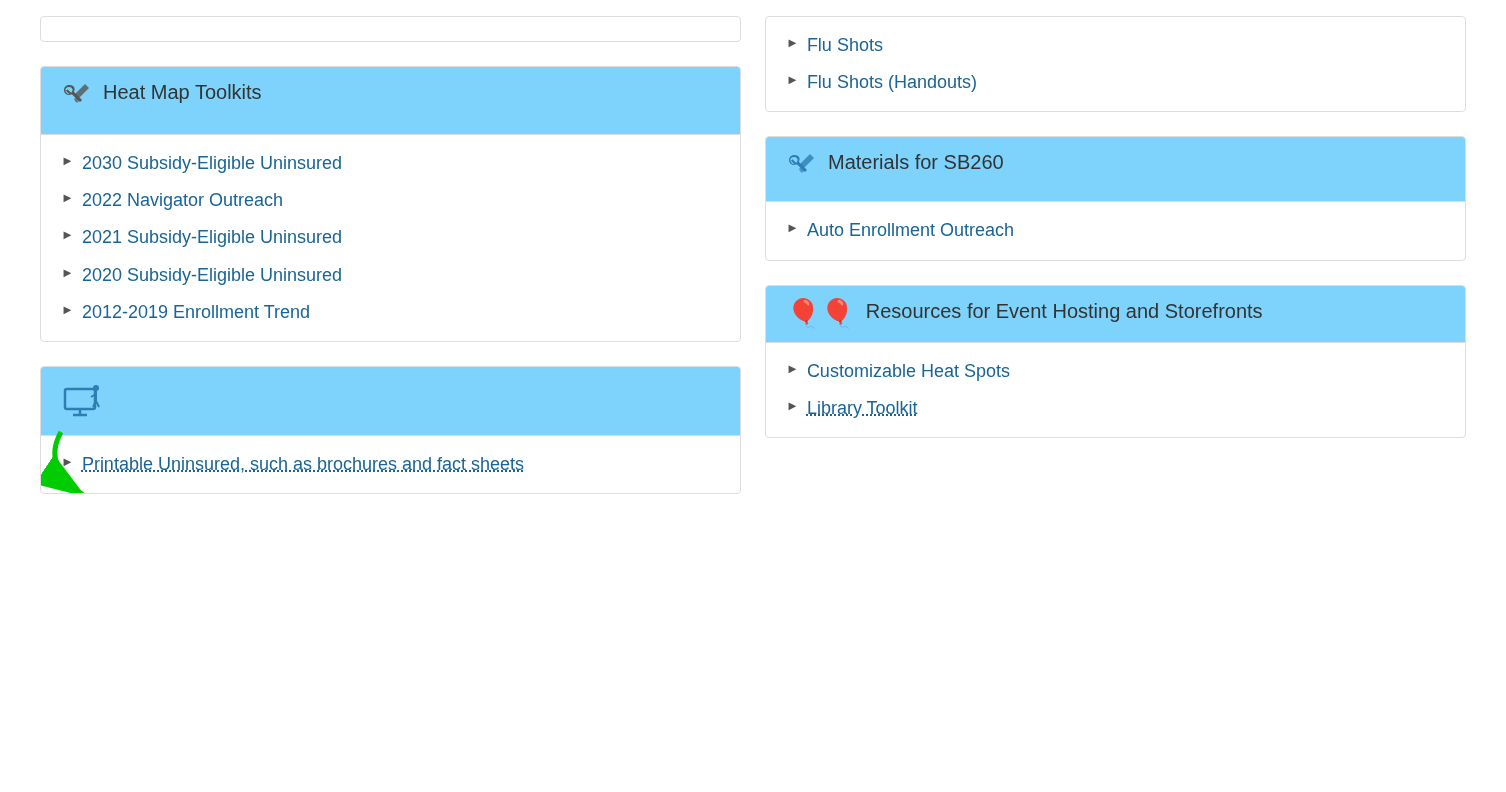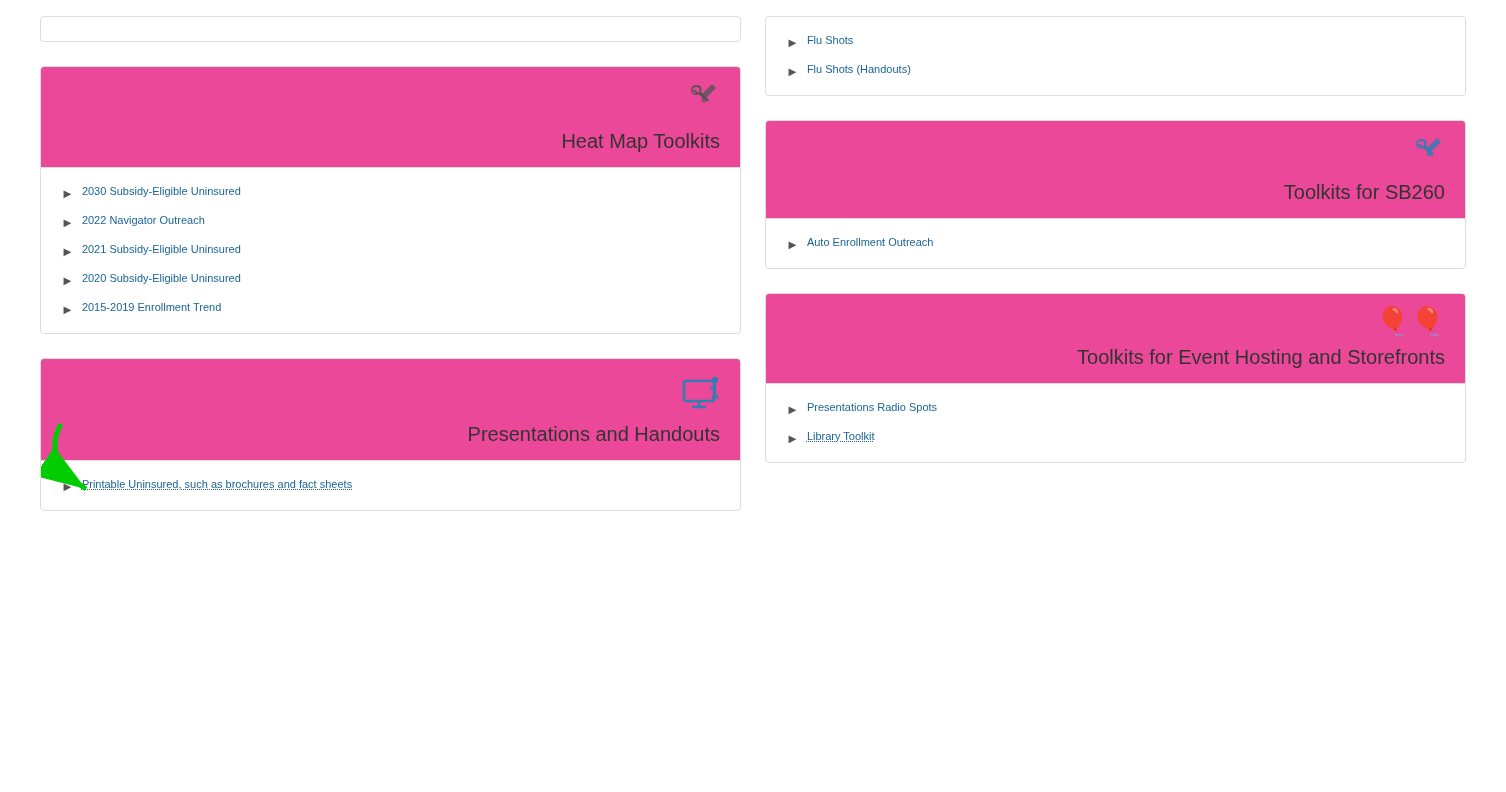--- a/index.html
+++ b/index.html
@@ -22,27 +22,26 @@
       flex-direction: column;
       gap: 24px;
     }
     .card {
       border: 1px solid #ddd;
       border-radius: 4px;
       overflow: hidden;
       background: #fff;
     }
     .card-header {
-      background: #ec4899;
+      background: #7dd3fc;
       padding: 14px 20px;
       display: flex;
-      align-items: flex-end;
+      align-items: flex-start;
       gap: 10px;
       border-bottom: 1px solid #ddd;
-      flex-direction: column;
     }
     .card-header-title {
       font-size: 20px;
       font-weight: normal;
       color: #333;
     }
     .card-body {
       padding: 16px 20px;
       display: flex;
       flex-direction: column;
@@ -55,21 +54,21 @@
     }
     .arrow {
       color: #555;
       font-size: 13px;
       margin-top: 2px;
       flex-shrink: 0;
     }
     .link-item a {
       color: #1a6496;
       text-decoration: none;
-      font-size: 11px;
+      font-size: 18px;
       line-height: 1.4;
     }
     
     .icon-tools {
       font-size: 26px;
       display: inline-block;
     }
     .icon-dark { color: #555; }
 
     
@@ -121,21 +120,21 @@
         <div class="link-item">
           <span class="arrow">►</span>
           <a href="#">2021 Subsidy-Eligible Uninsured</a>
         </div>
         <div class="link-item">
           <span class="arrow">►</span>
           <a href="#">2020 Subsidy-Eligible Uninsured</a>
         </div>
         <div class="link-item">
           <span class="arrow">►</span>
-          <a href="#">2015-2019 Enrollment Trend</a>
+          <a href="#">2012-2019 Enrollment Trend</a>
         </div>
       </div>
     </div>
 
     <div class="card" style="position:relative;">
 
       <div style="position:absolute; left:-10px; top:60px; z-index:10;">
         <svg width="90" height="80" viewBox="0 0 90 80">
           <defs>
             <marker id="arrowhead" markerWidth="10" markerHeight="7" refX="10" refY="3.5" orient="auto">
@@ -153,21 +152,20 @@
             <line x1="19" y1="28" x2="19" y2="34" stroke="#2e7db3" stroke-width="2.5"></line>
             <line x1="12" y1="34" x2="26" y2="34" stroke="#2e7db3" stroke-width="2.5"></line>
 
             <circle cx="35" cy="7" r="3" fill="#2e7db3"></circle>
             <line x1="35" y1="10" x2="35" y2="20" stroke="#2e7db3" stroke-width="2"></line>
             <line x1="35" y1="13" x2="30" y2="16" stroke="#2e7db3" stroke-width="2"></line>
             <line x1="35" y1="20" x2="32" y2="26" stroke="#2e7db3" stroke-width="2"></line>
             <line x1="35" y1="20" x2="38" y2="26" stroke="#2e7db3" stroke-width="2"></line>
           </svg>
         </span>
-        <span class="card-header-title">Presentations and Handouts</span>
       </div>
       <div class="card-body">
         <div class="link-item">
           <span class="arrow">►</span>
           <a href="#" style="text-decoration: underline dotted;">Printable Uninsured, such as brochures and fact sheets</a>
         </div>
       </div>
     </div>
 
   </div>
@@ -189,42 +187,42 @@
 
     <div class="card">
       <div class="card-header">
         <span>
           <svg width="32" height="32" viewBox="0 0 32 32" fill="none" xmlns="http://www.w3.org/2000/svg">
             <path d="M8 4 C5 4 3 6.5 3 9 C3 11.5 5 14 8 14 C9 14 10 13.7 10.8 13.2 L19 21 L21 19 L12.8 10.8 C13.3 10 13.6 9 13.6 8 C13.6 5.5 11.5 4 8 4 Z M8 6 C10 6 11.6 7.3 11.6 9 C11.6 9.8 11.3 10.5 10.8 11 L10 11.8 L6.5 8.3 L5 9.8 L8.5 13.3 L8 13.2 C6 13 4.4 11.2 4.4 9 C4.4 7 6 6 8 6 Z" fill="#2e7db3"></path>
             <path d="M24 3 L28 7 L18 17 L14 13 Z" fill="#2e7db3" opacity="0.8"></path>
             <path d="M13 18 L15 16 L17 18 L18 20 L16 22 L14 20 Z" fill="#2e7db3" opacity="0.7"></path>
           </svg>
         </span>
-        <span class="card-header-title">Toolkits for SB260</span>
+        <span class="card-header-title">Materials for SB260</span>
       </div>
       <div class="card-body">
         <div class="link-item">
           <span class="arrow">►</span>
           <a href="#">Auto Enrollment Outreach</a>
         </div>
       </div>
     </div>
 
     <div class="card">
       <div class="card-header">
         <span style="font-size: 28px; line-height: 1;">
           
           🎈🎈
         </span>
-        <span class="card-header-title">Toolkits for Event Hosting and Storefronts</span>
-      </div>
-      <div class="card-body">
-        <div class="link-item">
-          <span class="arrow">►</span>
-          <a href="#">Presentations Radio Spots</a>
+        <span class="card-header-title">Resources for Event Hosting and Storefronts</span>
+      </div>
+      <div class="card-body">
+        <div class="link-item">
+          <span class="arrow">►</span>
+          <a href="#">Customizable Heat Spots</a>
         </div>
         <div class="link-item">
           <span class="arrow">►</span>
           <a href="#" style="text-decoration: underline dotted;">Library Toolkit</a>
         </div>
       </div>
     </div>
 
   </div>
 </div>

